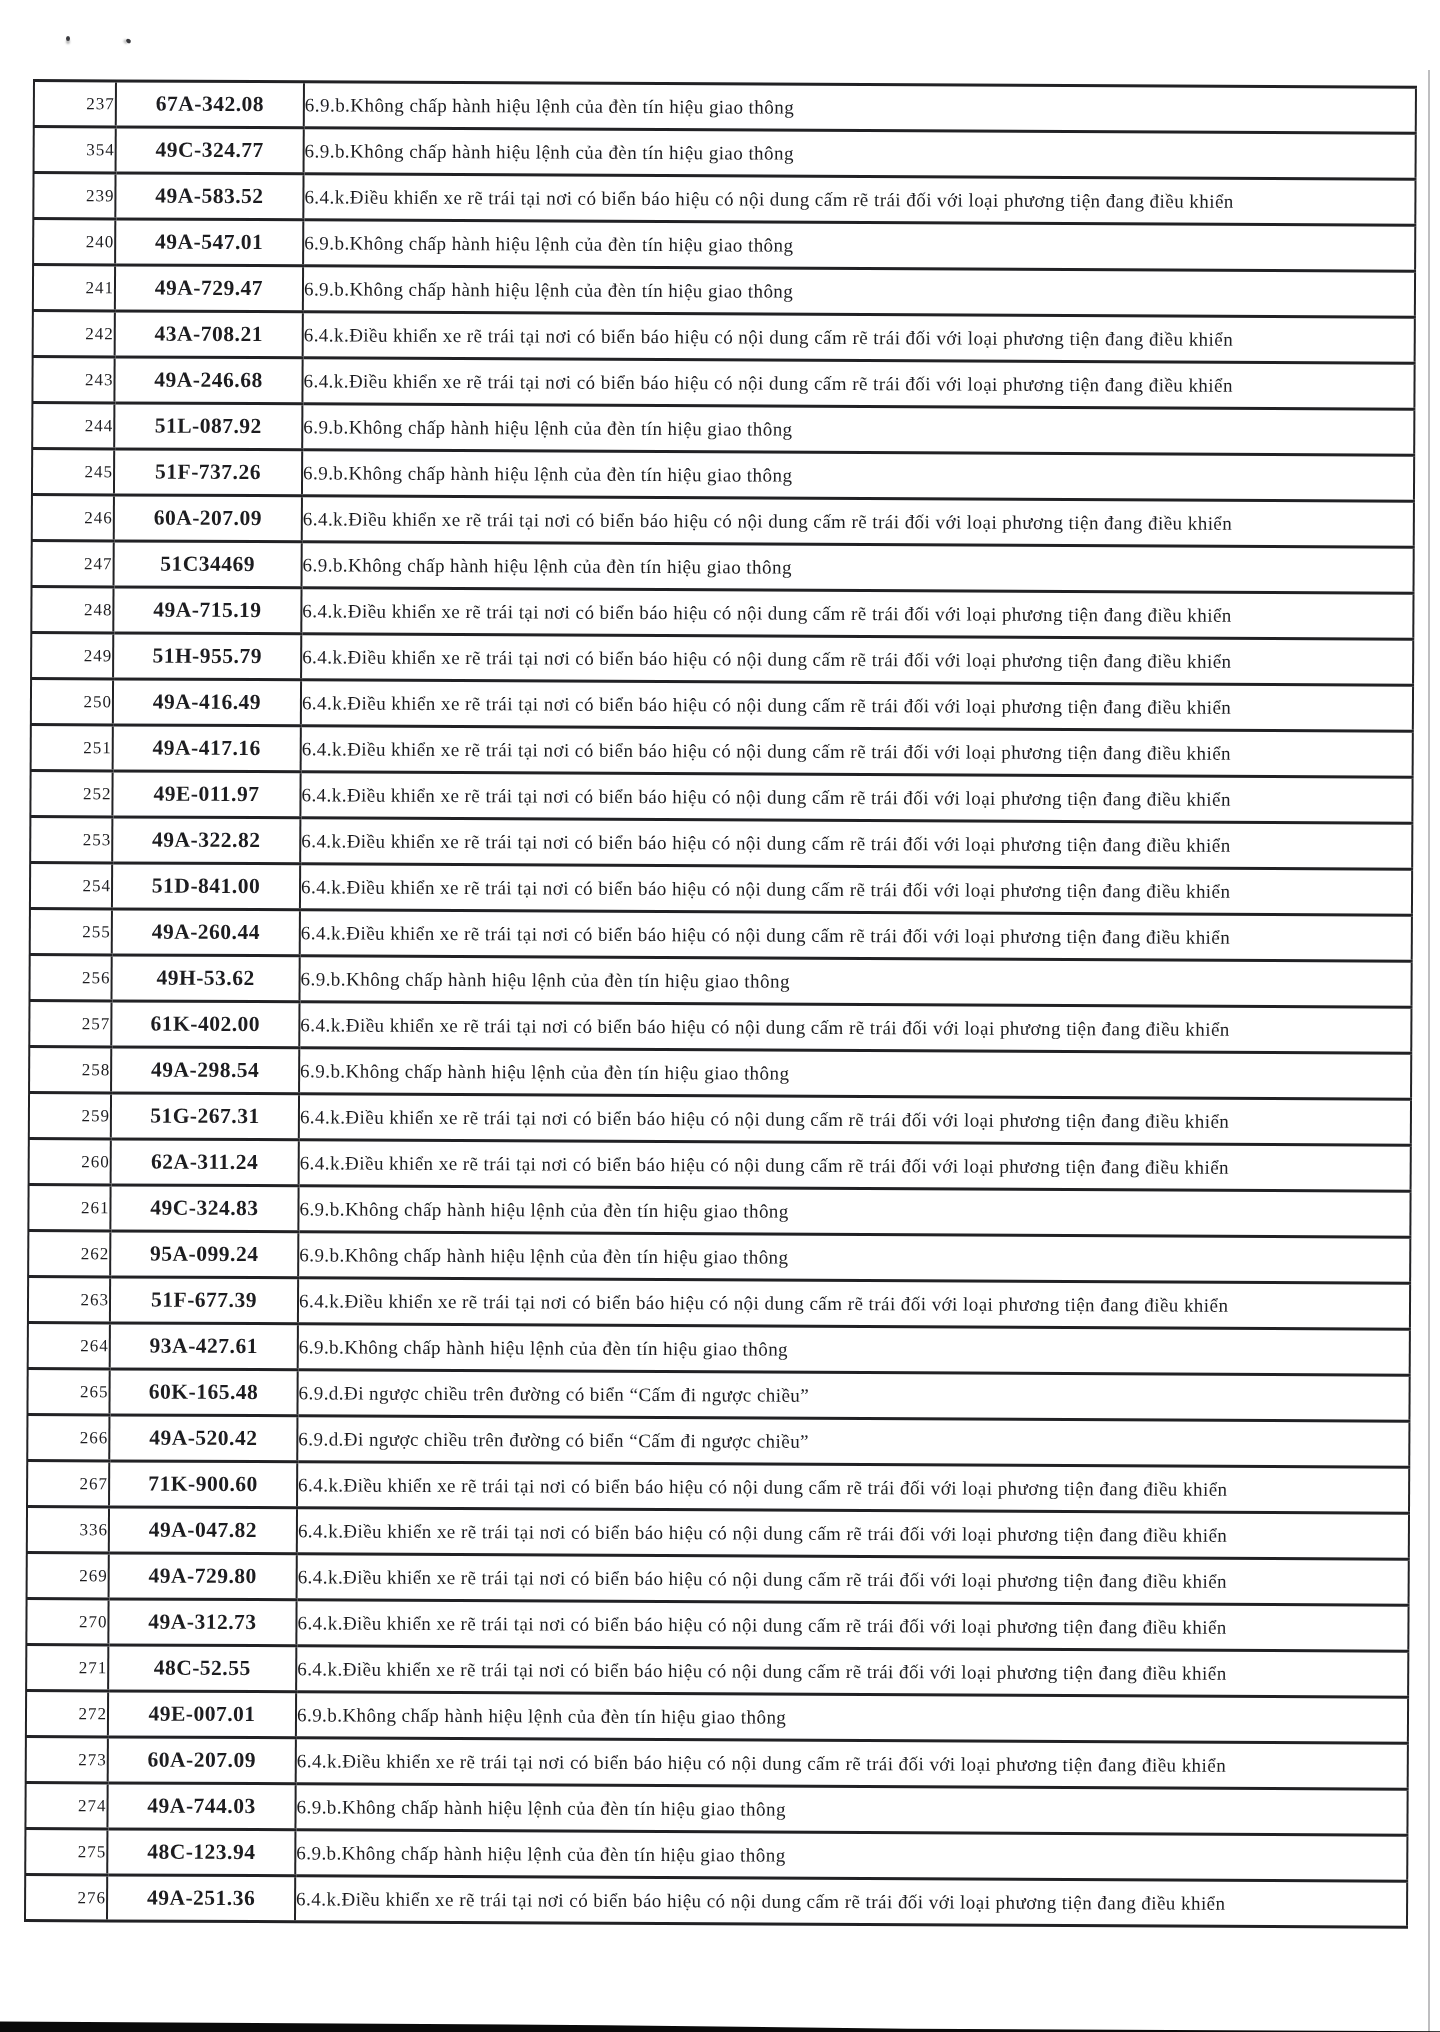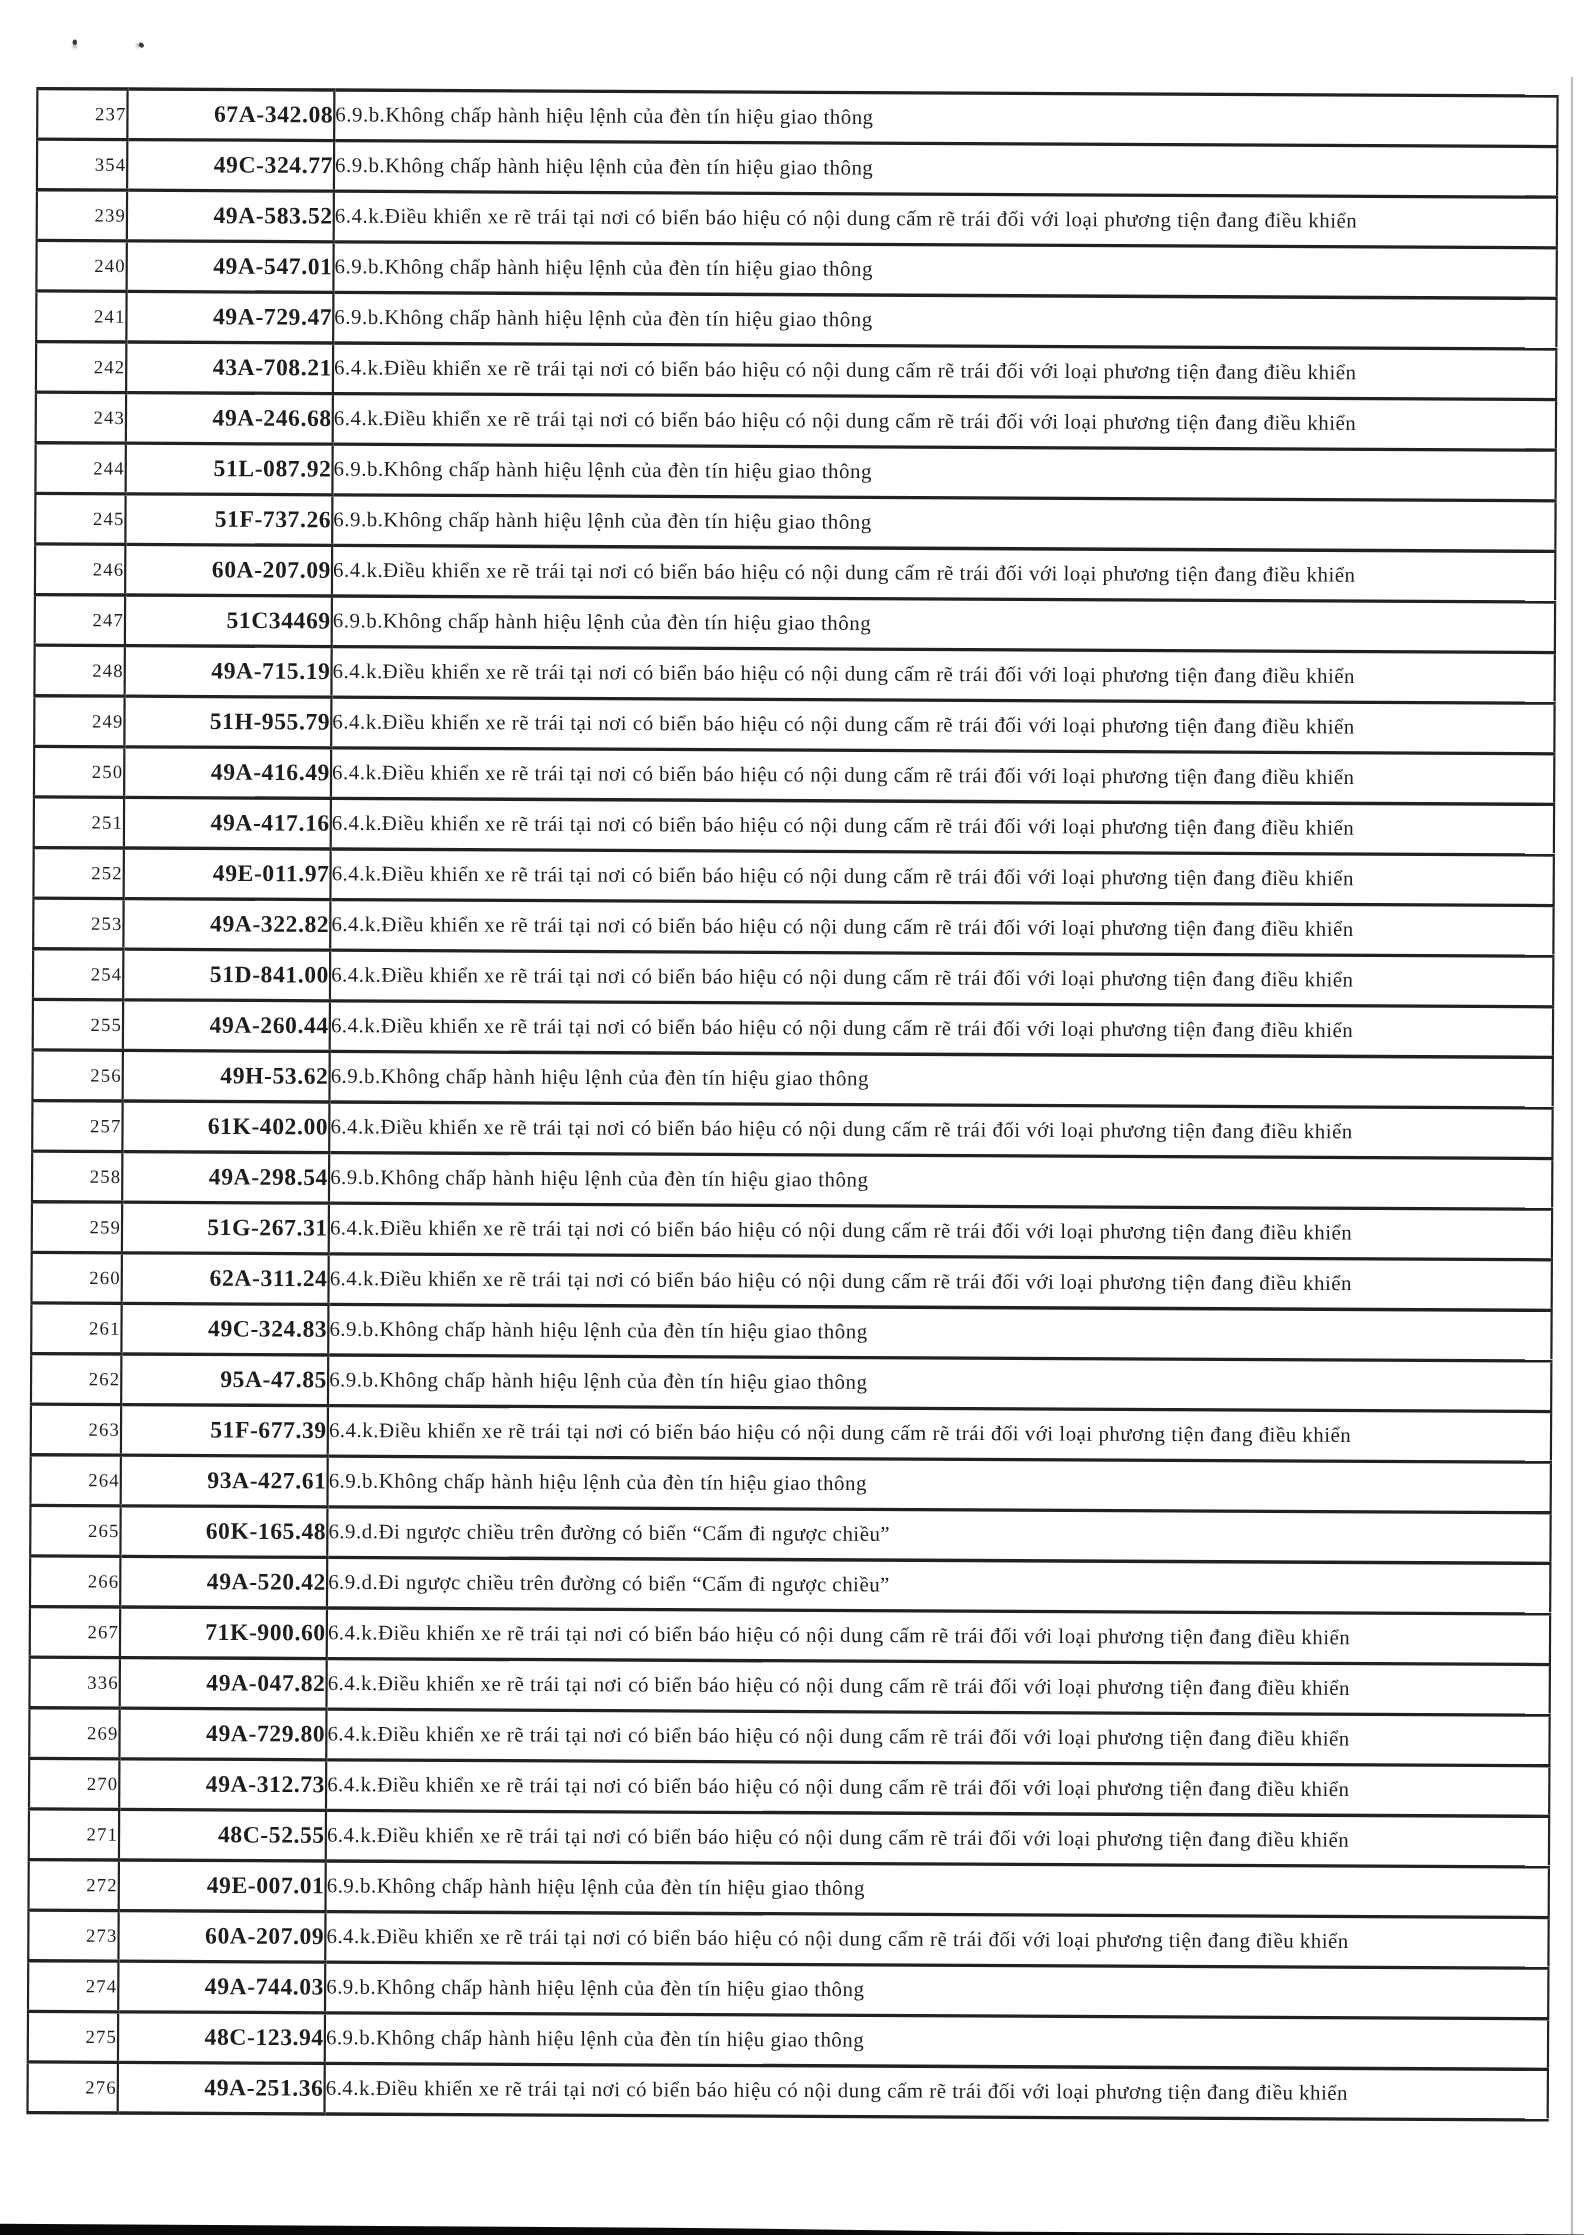--- a/index.html
+++ b/index.html
@@ -42,21 +42,21 @@
     padding: 0;
     vertical-align: middle;
     overflow: hidden;
   }
   td.c-no {
     text-align: right;
     font-size: 17px;
     letter-spacing: 1px;
   }
   td.c-plate {
-    text-align: right;
+    text-align: center;
     font-weight: bold;
     font-size: 21.5px;
     letter-spacing: 0.5px;
     margin-top: 38px;
   }
   td.c-viol {
     padding-left: 7px;
     font-size: 19px;
     letter-spacing: 0.45px;
     white-space: nowrap;
@@ -223,21 +223,21 @@
             <td class="c-plate">62A-311.24</td>
             <td class="c-viol">6.4.k.Điều khiển xe rẽ trái tại nơi có biển báo hiệu có nội dung cấm rẽ trái đối với loại phương tiện đang điều khiển</td>
           </tr>
           <tr>
             <td class="c-no">261</td>
             <td class="c-plate">49C-324.83</td>
             <td class="c-viol">6.9.b.Không chấp hành hiệu lệnh của đèn tín hiệu giao thông</td>
           </tr>
           <tr>
             <td class="c-no">262</td>
-            <td class="c-plate">95A-47.85</td>
+            <td class="c-plate">95A-099.24</td>
             <td class="c-viol">6.9.b.Không chấp hành hiệu lệnh của đèn tín hiệu giao thông</td>
           </tr>
           <tr>
             <td class="c-no">263</td>
             <td class="c-plate">51F-677.39</td>
             <td class="c-viol">6.4.k.Điều khiển xe rẽ trái tại nơi có biển báo hiệu có nội dung cấm rẽ trái đối với loại phương tiện đang điều khiển</td>
           </tr>
           <tr>
             <td class="c-no">264</td>
             <td class="c-plate">93A-427.61</td>

